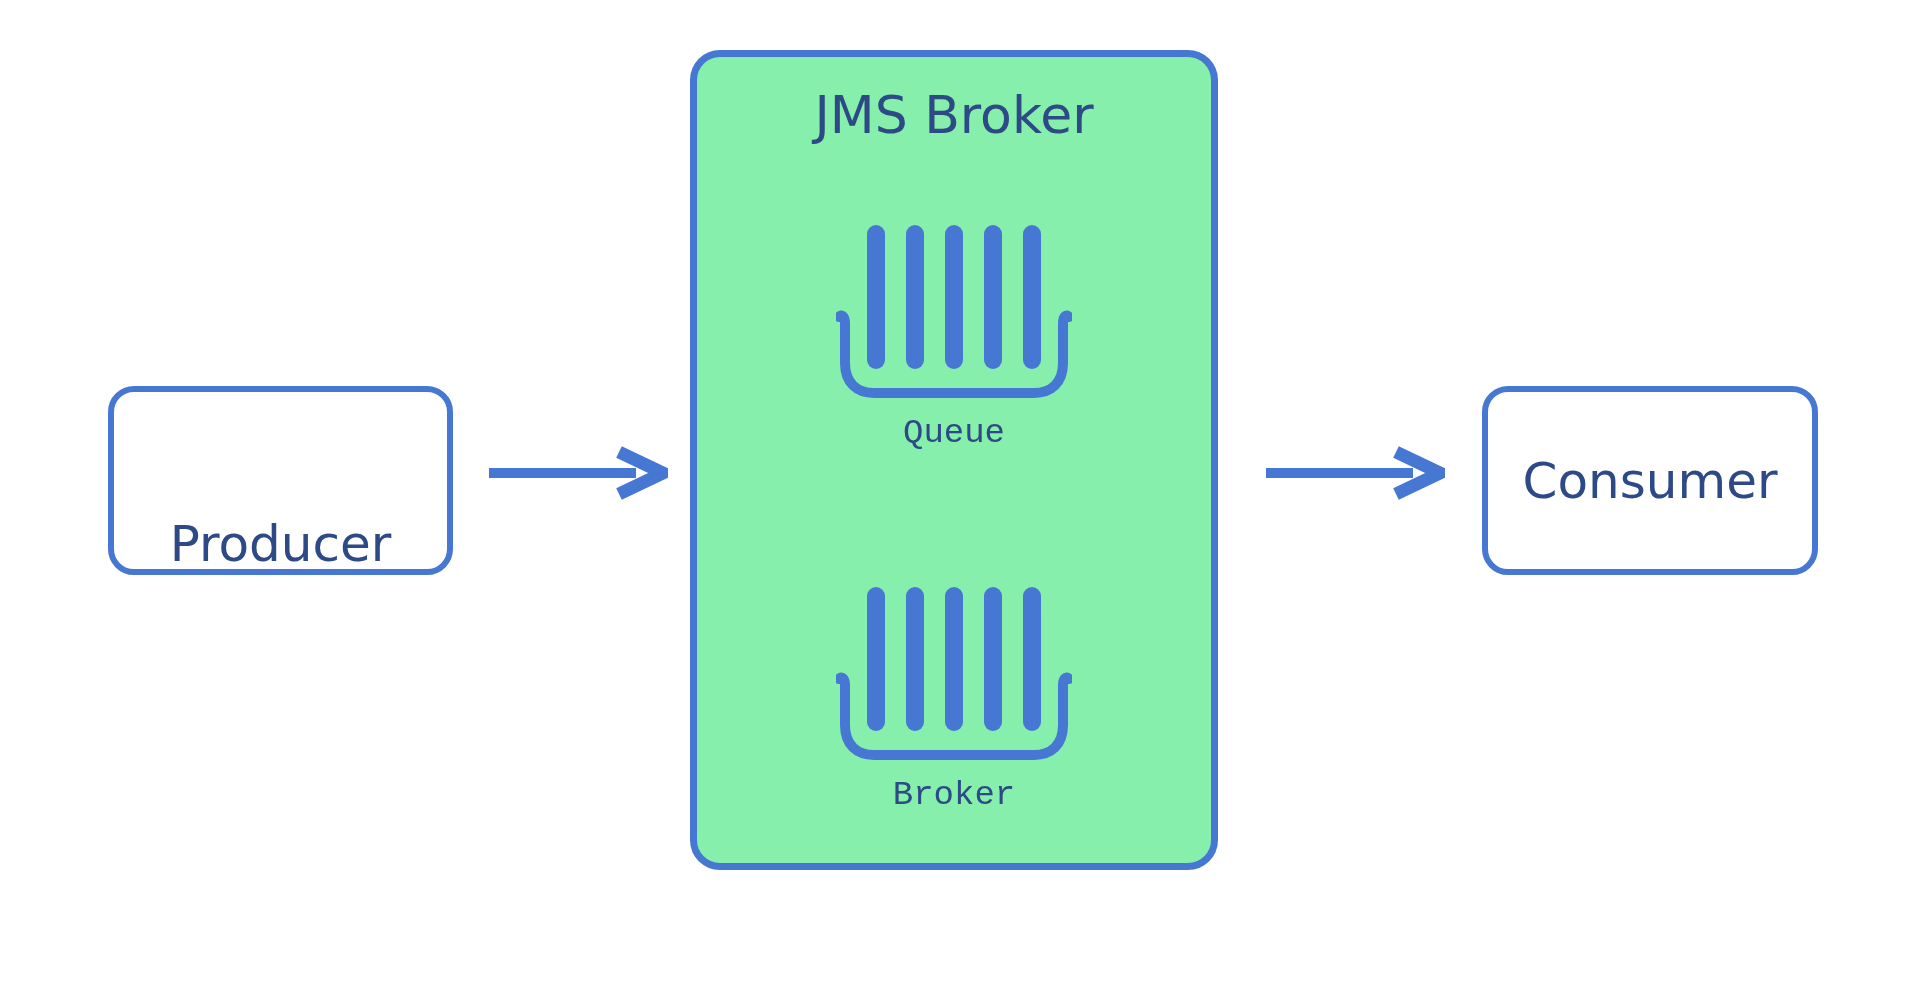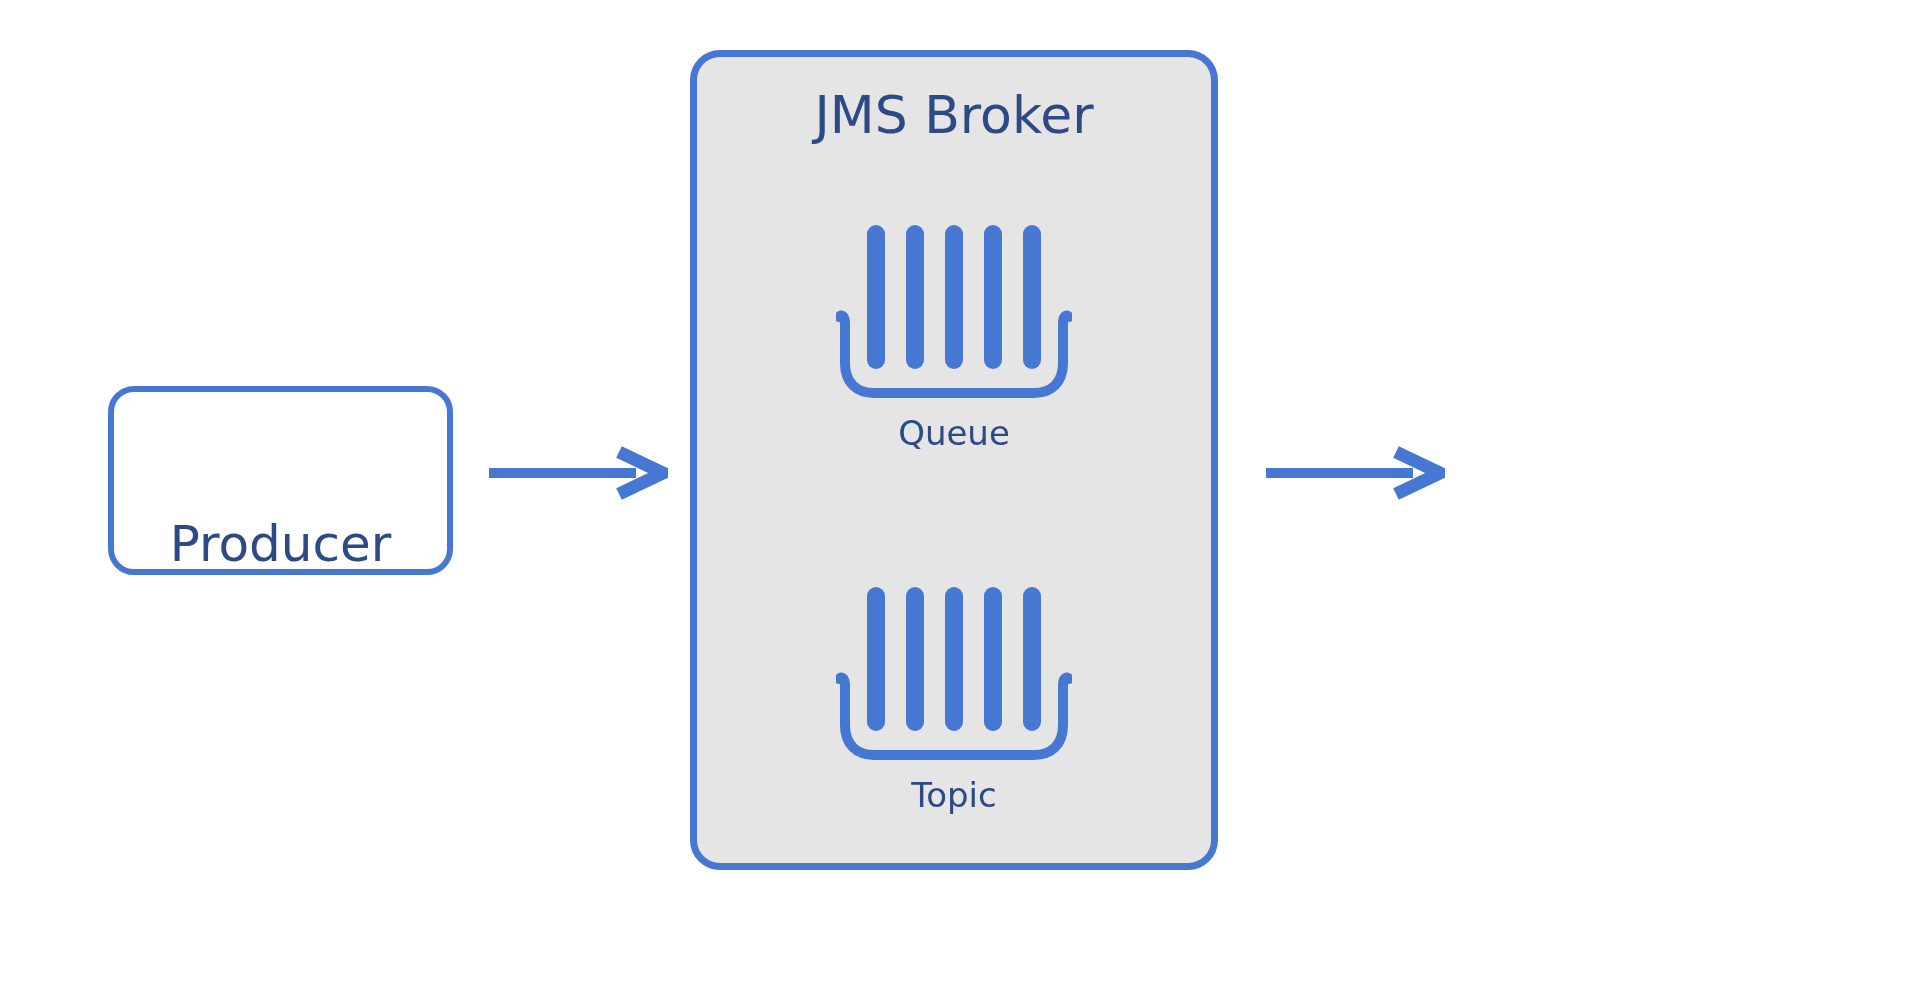--- a/index.html
+++ b/index.html
@@ -35,21 +35,21 @@
     width: 333px; height: 177px; align-items: flex-end;
   }
   .consumer {
     left: 1482px; top: 386px;
     width: 324px; height: 177px;
   }
   .broker {
     position: absolute;
     left: 690px; top: 50px;
     width: 528px; height: 820px;
-    background: #e5e5e5;
+    background: #86efac;
     border: 7px solid #4677D2;
     border-radius: 30px;
     box-sizing: border-box;
   }
   .broker-title {
     position: absolute;
     top: 32px; left: 0;
     width: 100%;
     text-align: center;
     color: #2D4A86;
@@ -57,20 +57,21 @@
     line-height: 1;
     white-space: nowrap;
   }
   .dest-group {
     position: absolute;
     left: 0;
     width: 100%;
     display: flex;
     flex-direction: column;
     align-items: center;
+    font-family: Liberation Mono, monospace;
   }
   .dest-group.queue { top: 166px; }
   .dest-group.topic { top: 528px; }
   .dest-label {
     margin-top: 12px;
     color: #2D4A86;
     font-size: 34px;
     line-height: 1.2;
     white-space: nowrap;
   }
@@ -115,25 +116,28 @@
 
     <div class="dest-group topic">
       <svg width="236" height="178" viewBox="0 0 236 178">
         <rect x="31" y="2" width="18" height="144" rx="9" fill="#4677D2"></rect>
         <rect x="70" y="2" width="18" height="144" rx="9" fill="#4677D2"></rect>
         <rect x="109" y="2" width="18" height="144" rx="9" fill="#4677D2"></rect>
         <rect x="148" y="2" width="18" height="144" rx="9" fill="#4677D2"></rect>
         <rect x="187" y="2" width="18" height="144" rx="9" fill="#4677D2"></rect>
         <path d="M 3 94 C 6 90, 9 94, 9 100 L 9 140 C 9 160, 21 170, 38 170 L 198 170 C 215 170, 227 160, 227 140 L 227 100 C 227 94, 230 90, 233 94" fill="none" stroke="#4677D2" stroke-width="10" stroke-linecap="round"></path>
       </svg>
-      <span class="dest-label">Topic</span>
+      <span class="dest-label">Broker</span>
     </div>
   </div>
 
   <div class="flow-arrow right">
     <svg width="182" height="54" viewBox="0 0 182 54">
       <line x1="3" y1="27" x2="150" y2="27" stroke="#4677D2" stroke-width="10"></line>
       <polyline points="133,6 177,27 133,48" fill="none" stroke="#4677D2" stroke-width="13" stroke-linejoin="miter"></polyline>
     </svg>
   </div>
 
+  <div class="node consumer">
+    <span class="node-label">Consumer</span>
+  </div>
 
 </div>
 
 </body></html>

